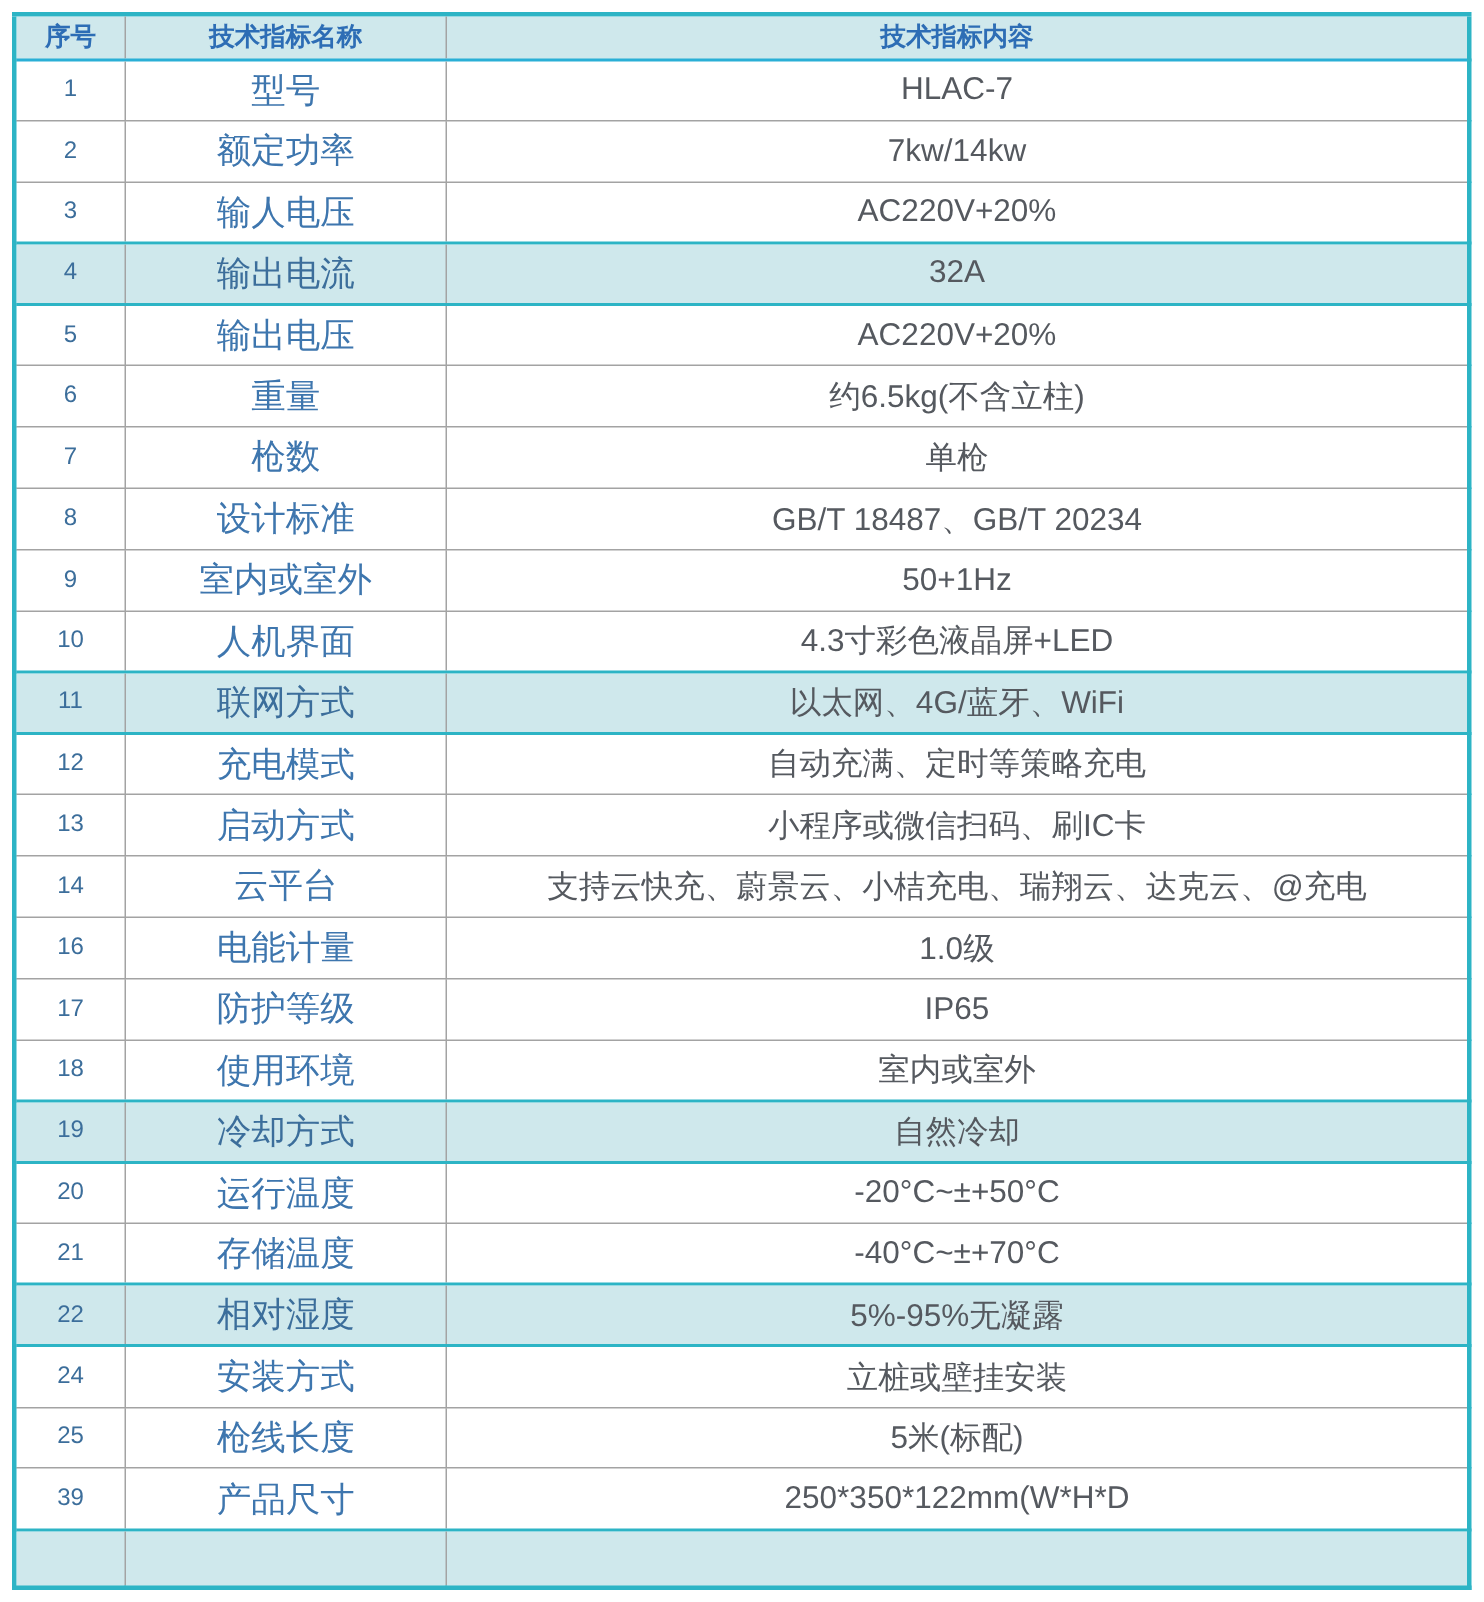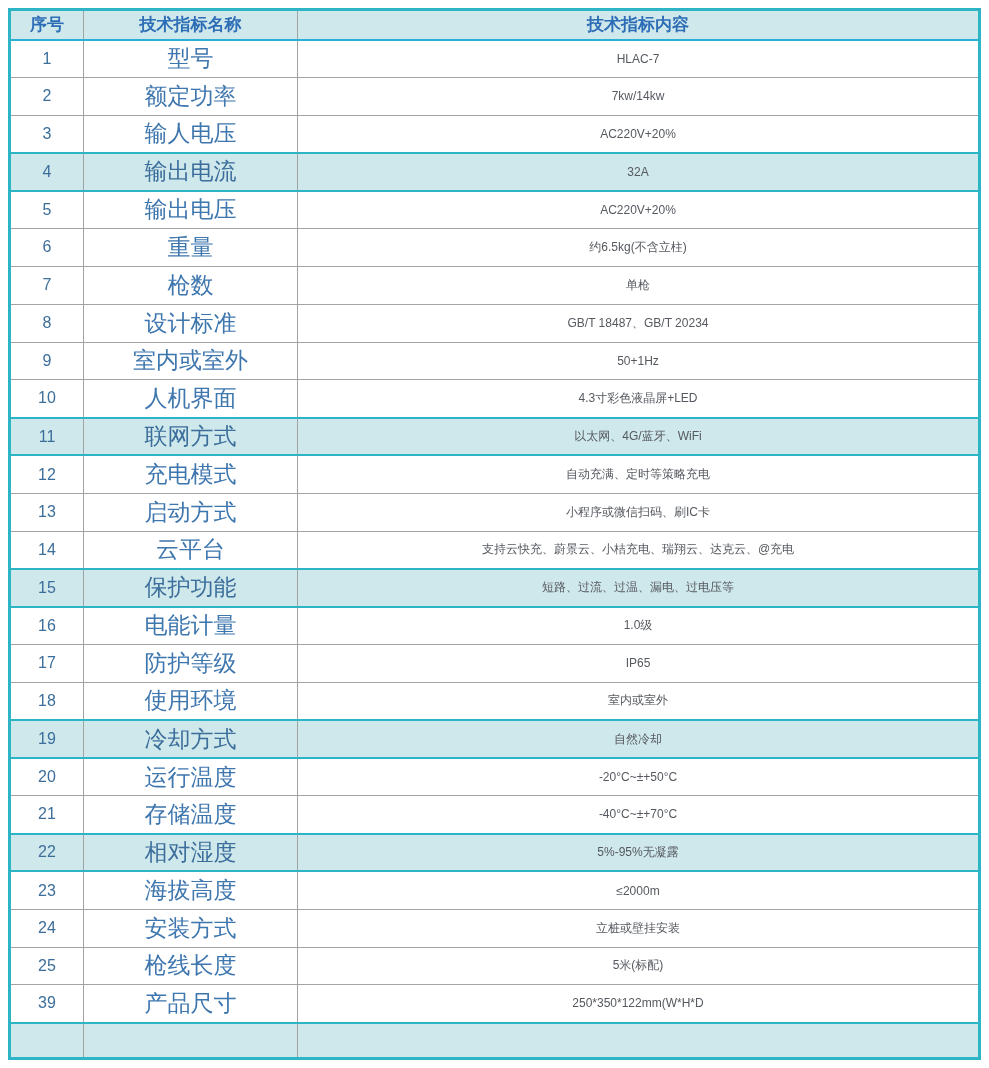--- a/index.html
+++ b/index.html
@@ -56,21 +56,21 @@
   td.col-index{
     color:var(--index-text);
     font-size:16px;
   }
   td.col-name{
     color:var(--blue-text);
     font-size:23px;
   }
   td.col-value{
     color:var(--value-text);
-    font-size:12px;
+    font-size:21px;
   }
   tr.hl td{
     background:var(--hl-bg);
     border-top:2px solid var(--teal);
     border-bottom:2px solid var(--teal);
   }
   tr.hl td.col-name, tr.hl td.col-index{
     color:var(--index-text);
   }
 </style>
@@ -155,25 +155,20 @@
         <tr data-name="table-row">
           <td class="col-index" data-name="index-cell">13</td>
           <td class="col-name" data-name="name-cell">启动方式</td>
           <td class="col-value" data-name="value-cell">小程序或微信扫码、刷IC卡</td>
         </tr>
         <tr data-name="table-row">
           <td class="col-index" data-name="index-cell">14</td>
           <td class="col-name" data-name="name-cell">云平台</td>
           <td class="col-value" data-name="value-cell">支持云快充、蔚景云、小桔充电、瑞翔云、达克云、@充电</td>
         </tr>
-        <tr data-name="table-row" class="hl">
-          <td class="col-index" data-name="index-cell">15</td>
-          <td class="col-name" data-name="name-cell">保护功能</td>
-          <td class="col-value" data-name="value-cell">短路、过流、过温、漏电、过电压等</td>
-        </tr>
         <tr data-name="table-row">
           <td class="col-index" data-name="index-cell">16</td>
           <td class="col-name" data-name="name-cell">电能计量</td>
           <td class="col-value" data-name="value-cell">1.0级</td>
         </tr>
         <tr data-name="table-row">
           <td class="col-index" data-name="index-cell">17</td>
           <td class="col-name" data-name="name-cell">防护等级</td>
           <td class="col-value" data-name="value-cell">IP65</td>
         </tr>
@@ -194,25 +189,20 @@
         </tr>
         <tr data-name="table-row">
           <td class="col-index" data-name="index-cell">21</td>
           <td class="col-name" data-name="name-cell">存储温度</td>
           <td class="col-value" data-name="value-cell">-40°C~±+70°C</td>
         </tr>
         <tr data-name="table-row" class="hl">
           <td class="col-index" data-name="index-cell">22</td>
           <td class="col-name" data-name="name-cell">相对湿度</td>
           <td class="col-value" data-name="value-cell">5%-95%无凝露</td>
-        </tr>
-        <tr data-name="table-row">
-          <td class="col-index" data-name="index-cell">23</td>
-          <td class="col-name" data-name="name-cell">海拔高度</td>
-          <td class="col-value" data-name="value-cell">≤2000m</td>
         </tr>
         <tr data-name="table-row">
           <td class="col-index" data-name="index-cell">24</td>
           <td class="col-name" data-name="name-cell">安装方式</td>
           <td class="col-value" data-name="value-cell">立桩或壁挂安装</td>
         </tr>
         <tr data-name="table-row">
           <td class="col-index" data-name="index-cell">25</td>
           <td class="col-name" data-name="name-cell">枪线长度</td>
           <td class="col-value" data-name="value-cell">5米(标配)</td>

